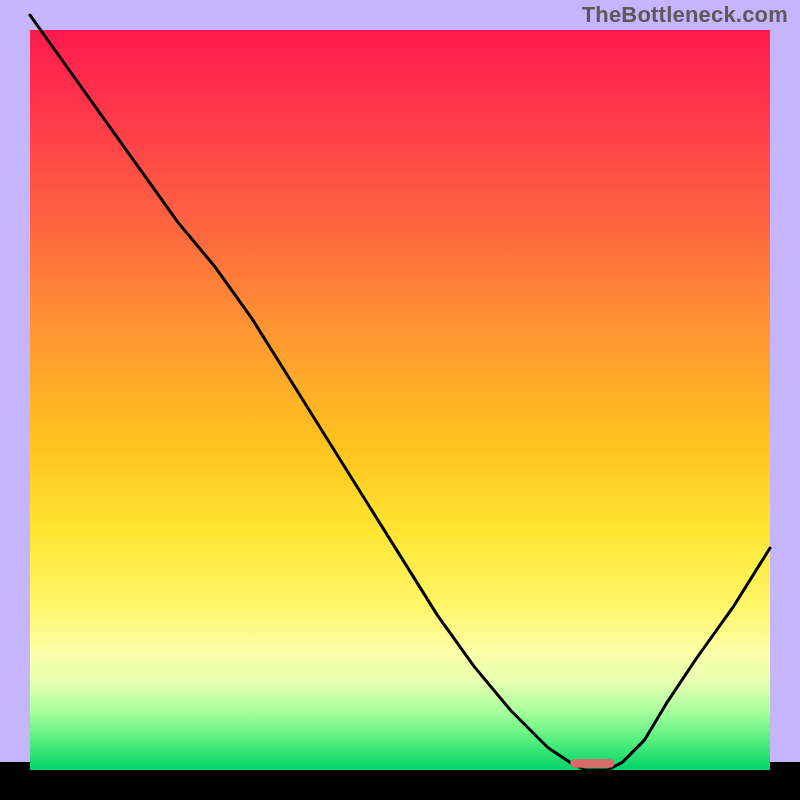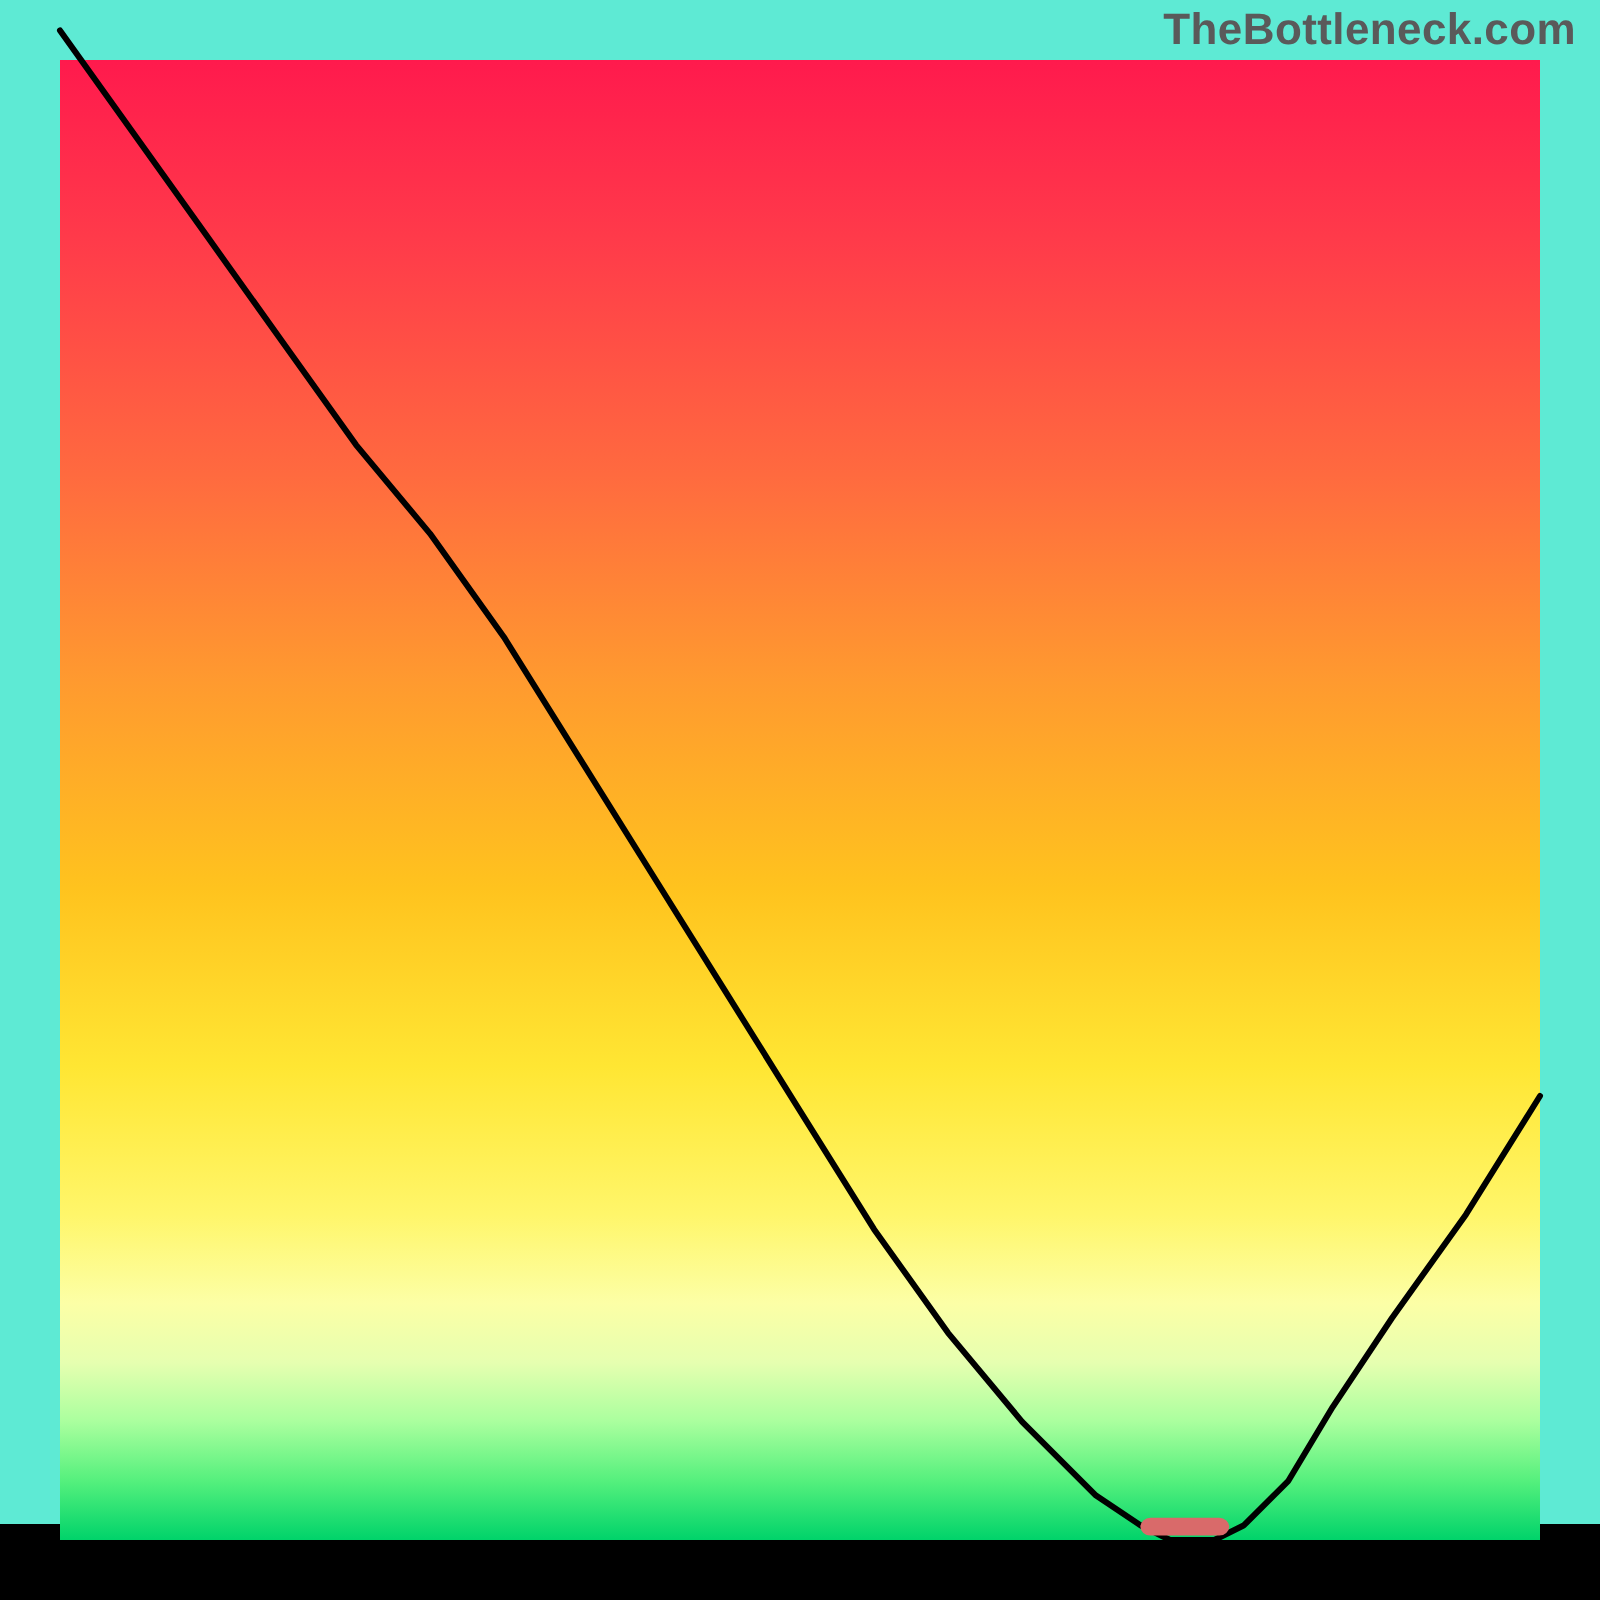--- a/index.html
+++ b/index.html
@@ -8,21 +8,21 @@
     width: 800px;
     height: 800px;
     background: #000;
     font-family: Arial, Helvetica, sans-serif;
     overflow: hidden;
   }
   .frame {
     position: relative;
     width: 800px;
     height: 762px;
-    background: #5eead4;
+    background: #c4b5fd;
   }
   .watermark {
     position: absolute;
     top: 2px;
     right: 12px;
     color: #5a5a5a;
     font-size: 22px;
     font-weight: 600;
     letter-spacing: 0.2px;
     user-select: none;

